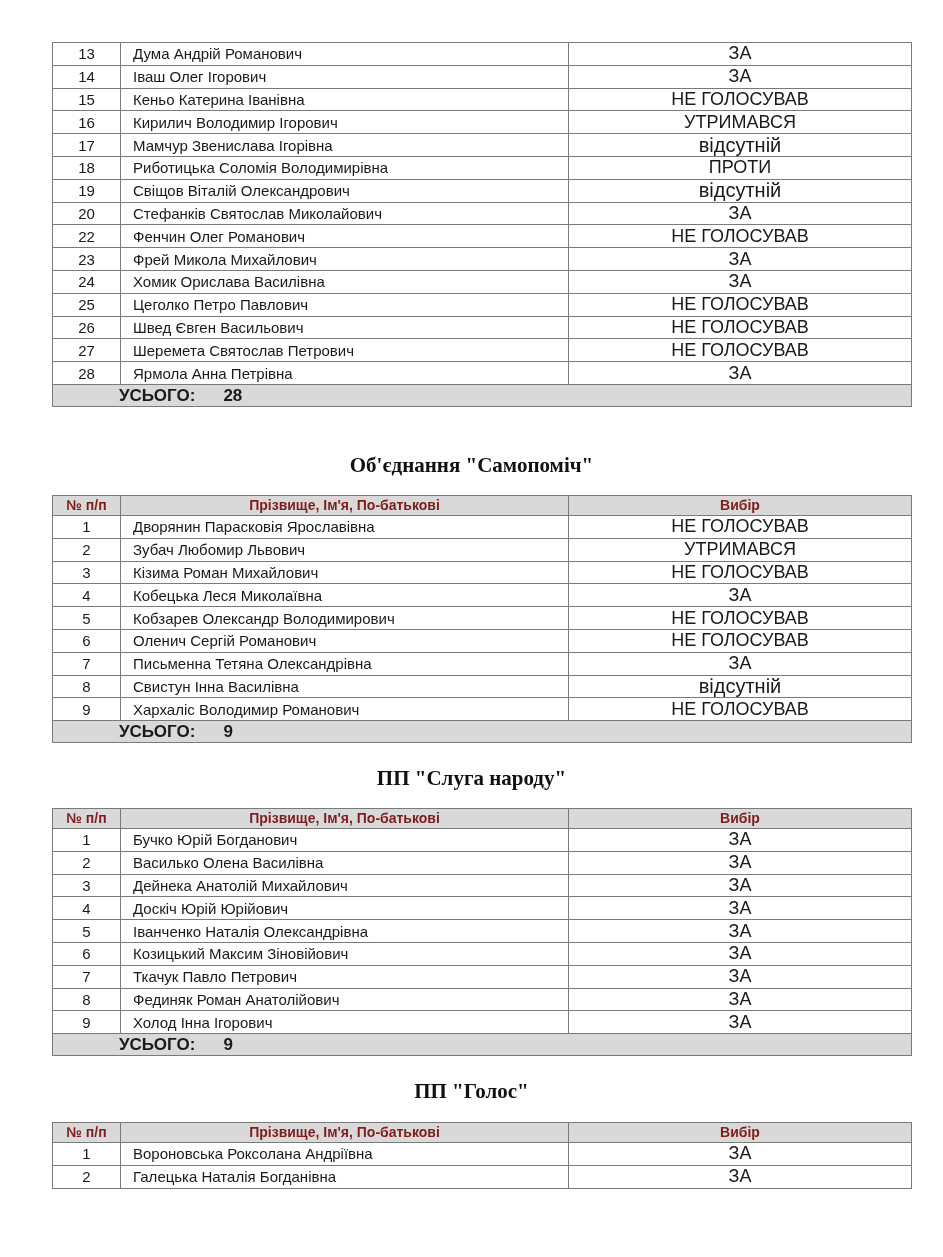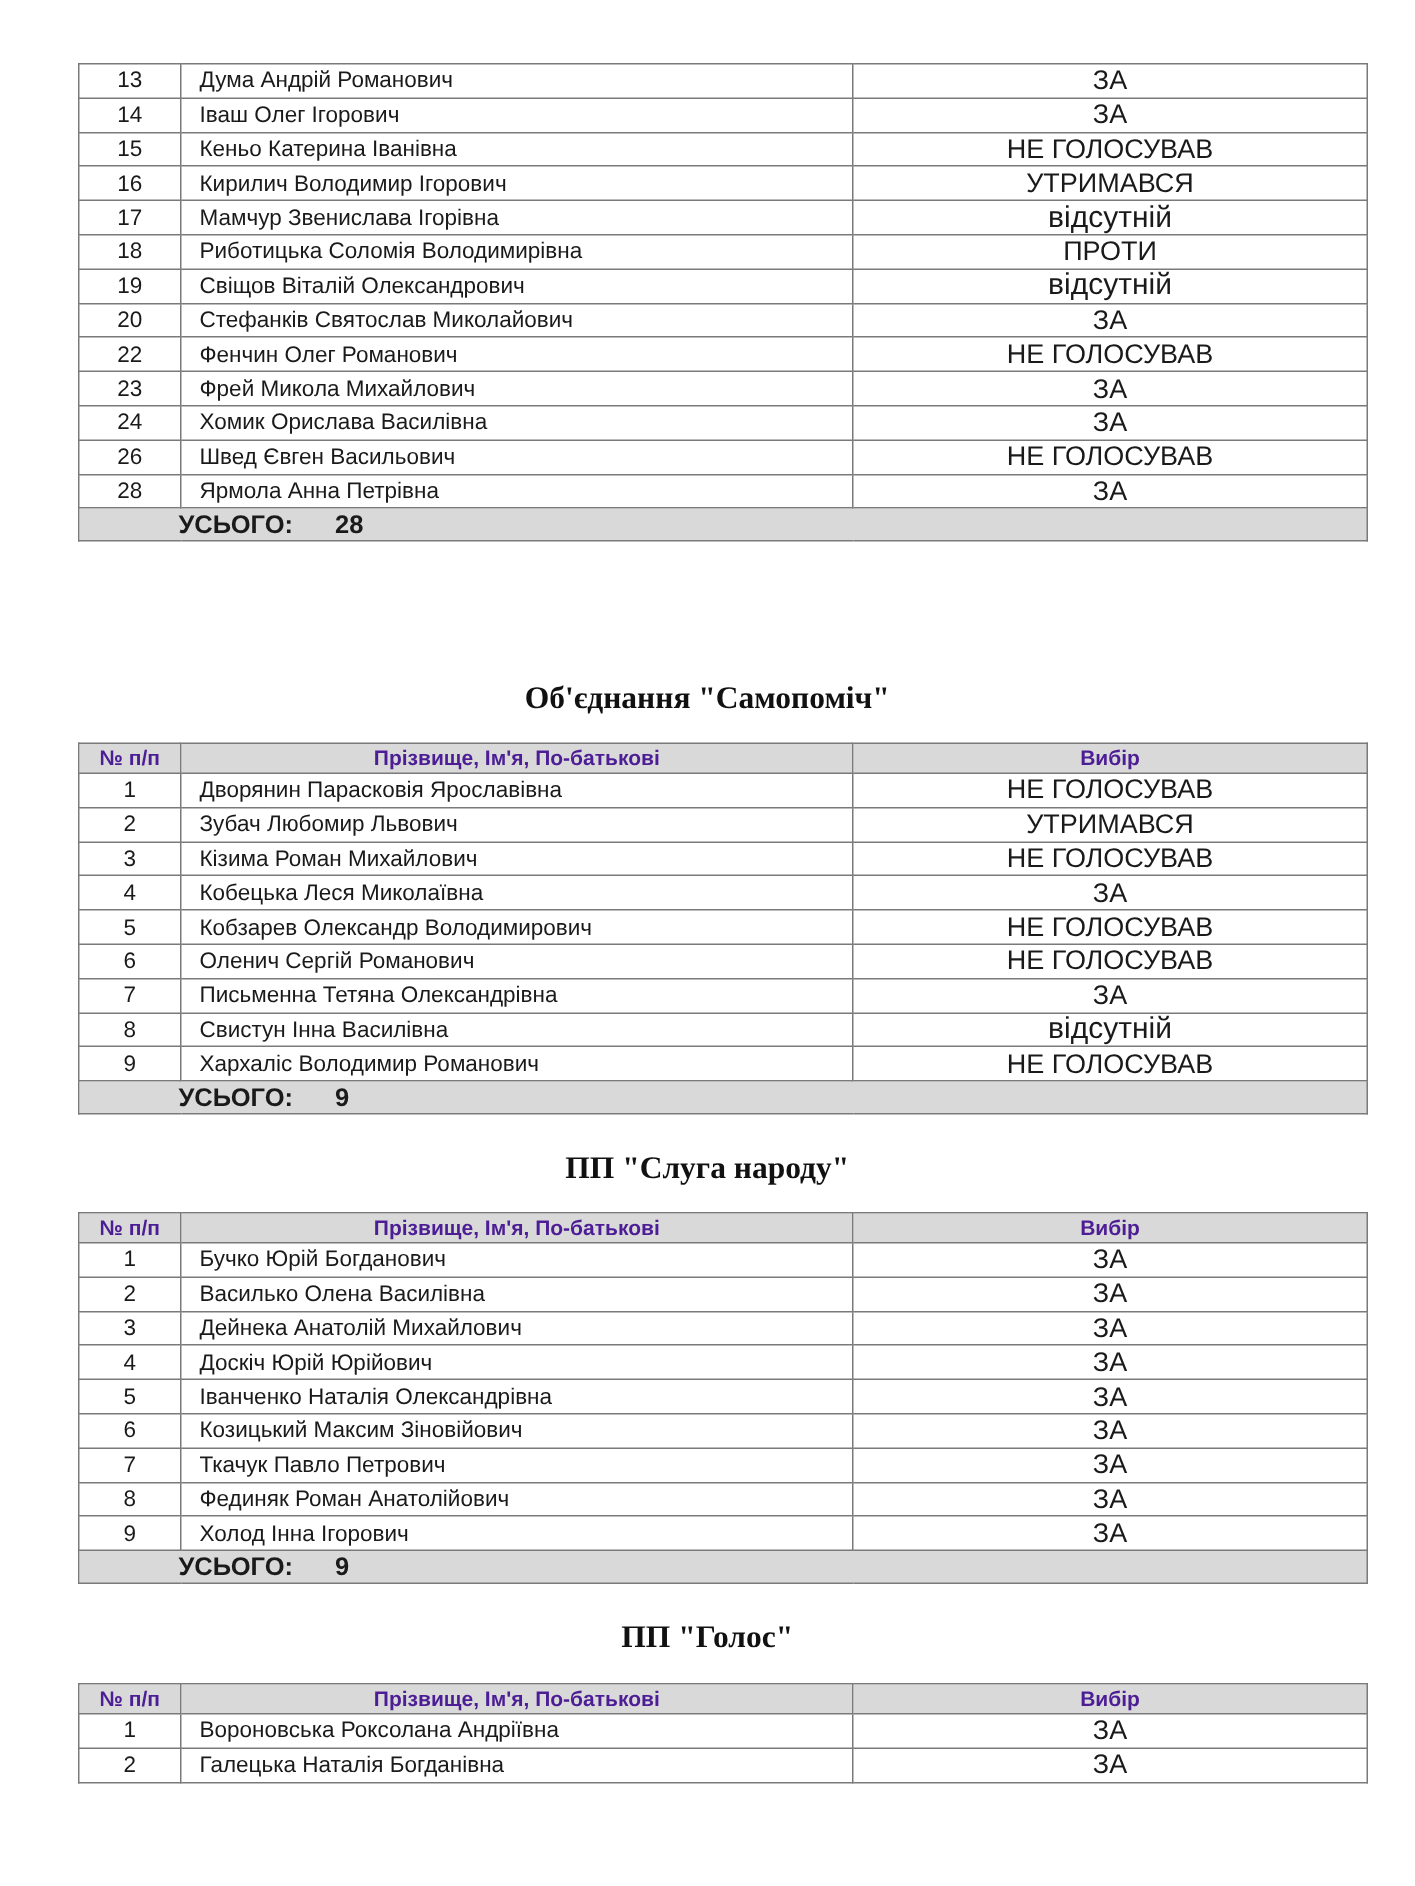--- a/index.html
+++ b/index.html
@@ -2,21 +2,21 @@
 <html><head>
 <meta charset="utf-8">
 <style>
   html, body { margin: 0; padding: 0; background: #ffffff; }
   body { width: 943px; height: 1257px; position: relative; overflow: hidden; font-family: "Liberation Sans", sans-serif; color: #1a1a1a; }
   .tbl { position: absolute; left: 52px; width: 859px; border-collapse: collapse; table-layout: fixed; }
   .tbl td, .tbl th { border: 1.5px solid #7a7a7a; padding: 0; height: 21.8px; line-height: 21px; overflow: hidden; white-space: nowrap; }
   .tbl col.c1 { width: 68px; }
   .tbl col.c2 { width: 448px; }
   .tbl col.c3 { width: 343px; }
-  .tbl th { background: #d9d9d9; font-weight: bold; font-size: 14px; text-align: center; color: #4c1d95; height: 19px; line-height: 19px; }
+  .tbl th { background: #d9d9d9; font-weight: bold; font-size: 14px; text-align: center; color: #7f1d1d; height: 19px; line-height: 19px; }
   .tbl td.num { text-align: center; font-size: 15px; }
   .tbl td.name { text-align: left; padding-left: 12px; font-size: 15px; margin-left: 20px; }
   .tbl td.vote { text-align: center; font-size: 18px; }
   .tbl td.vote.small { font-size: 20px; }
   .tbl tr.total td { background: #d9d9d9; font-weight: bold; font-size: 17px; height: 21px; line-height: 21px; }
   .tbl tr.total td .lbl { padding-left: 26px; margin-left: 40px; }
   .tbl tr.total td .cnt { padding-left: 28px; }
   .heading { position: absolute; left: 0; width: 943px; text-align: center; font-family: "Liberation Serif", "DejaVu Serif", serif; font-weight: bold; font-size: 21px; color: #111; }
 </style>
 </head>
@@ -78,22 +78,32 @@
         <td class="num">23</td>
         <td class="name">Фрей Микола Михайлович</td>
         <td class="vote">ЗА</td>
       </tr>
       <tr>
         <td class="num">24</td>
         <td class="name">Хомик Орислава Василівна</td>
         <td class="vote">ЗА</td>
       </tr>
       <tr>
+        <td class="num">25</td>
+        <td class="name">Цеголко Петро Павлович</td>
+        <td class="vote">НЕ ГОЛОСУВАВ</td>
+      </tr>
+      <tr>
         <td class="num">26</td>
         <td class="name">Швед Євген Васильович</td>
+        <td class="vote">НЕ ГОЛОСУВАВ</td>
+      </tr>
+      <tr>
+        <td class="num">27</td>
+        <td class="name">Шеремета Святослав Петрович</td>
         <td class="vote">НЕ ГОЛОСУВАВ</td>
       </tr>
       <tr>
         <td class="num">28</td>
         <td class="name">Ярмола Анна Петрівна</td>
         <td class="vote">ЗА</td>
       </tr>
       <tr class="total">
         <td colspan="3"><span class="lbl">УСЬОГО:</span><span class="cnt">28</span></td>
       </tr>

